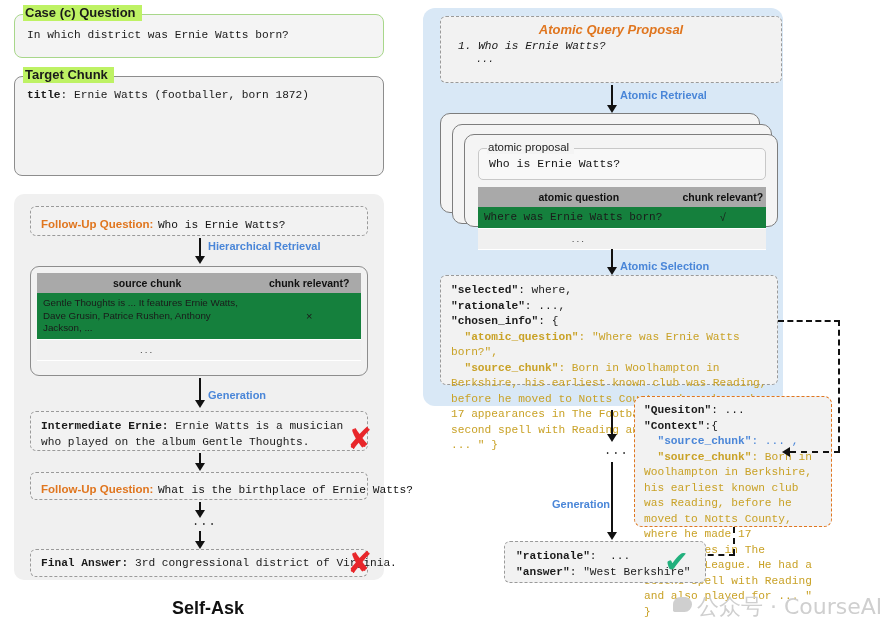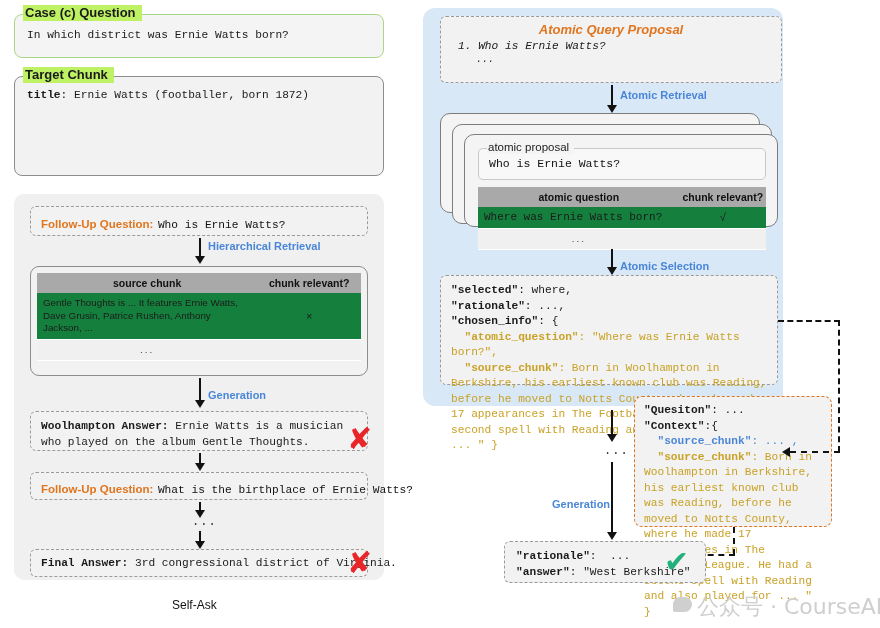--- a/index.html
+++ b/index.html
@@ -146,22 +146,22 @@
     color:#22b07d;
     font-size:30px;
     font-weight:bold;
     font-family:"DejaVu Sans",sans-serif;
     line-height:1;
   }
 
   
   .footer-label{
     position:absolute;
-    font-weight:normal;
-    font-size:12px;
+    font-weight:bold;
+    font-size:18px;
     color:#111;
   }
   .watermark{
     position:absolute;
     color:#cfcfcf;
     font-size:22px;
     white-space:nowrap;
     font-family:"DejaVu Sans",sans-serif;
   }
   .wm-bubble{
@@ -235,21 +235,21 @@
   </table>
 </div>
 
 <div class="v-arrow abs" style="left:199px;top:378px;height:30px;">
   <div class="shaft" style="height:23px;"></div>
   <div class="head" style="top:22px;"></div>
 </div>
 <div class="label-blue abs" style="left:208px;top:389px;">Generation</div>
 
 <div class="dashed-box abs" style="left:30px;top:411px;width:338px;height:40px;">
-  <div class="code" style="position:absolute;left:10px;top:7px;right:8px;"><b>Woolhampton Answer:</b><span> Ernie Watts is a musician who played on the album Gentle Thoughts.</span></div>
+  <div class="code" style="position:absolute;left:10px;top:7px;right:8px;"><b>Intermediate Ernie:</b><span> Ernie Watts is a musician who played on the album Gentle Thoughts.</span></div>
 </div>
 <div class="xmark" style="left:347px;top:424px;">✘</div>
 
 <div class="v-arrow abs" style="left:199px;top:453px;height:18px;">
   <div class="shaft" style="height:11px;"></div>
   <div class="head" style="top:10px;"></div>
 </div>
 
 <div class="dashed-box abs" style="left:30px;top:472px;width:338px;height:28px;">
   <div style="position:absolute;left:10px;top:6px;white-space:nowrap;">

